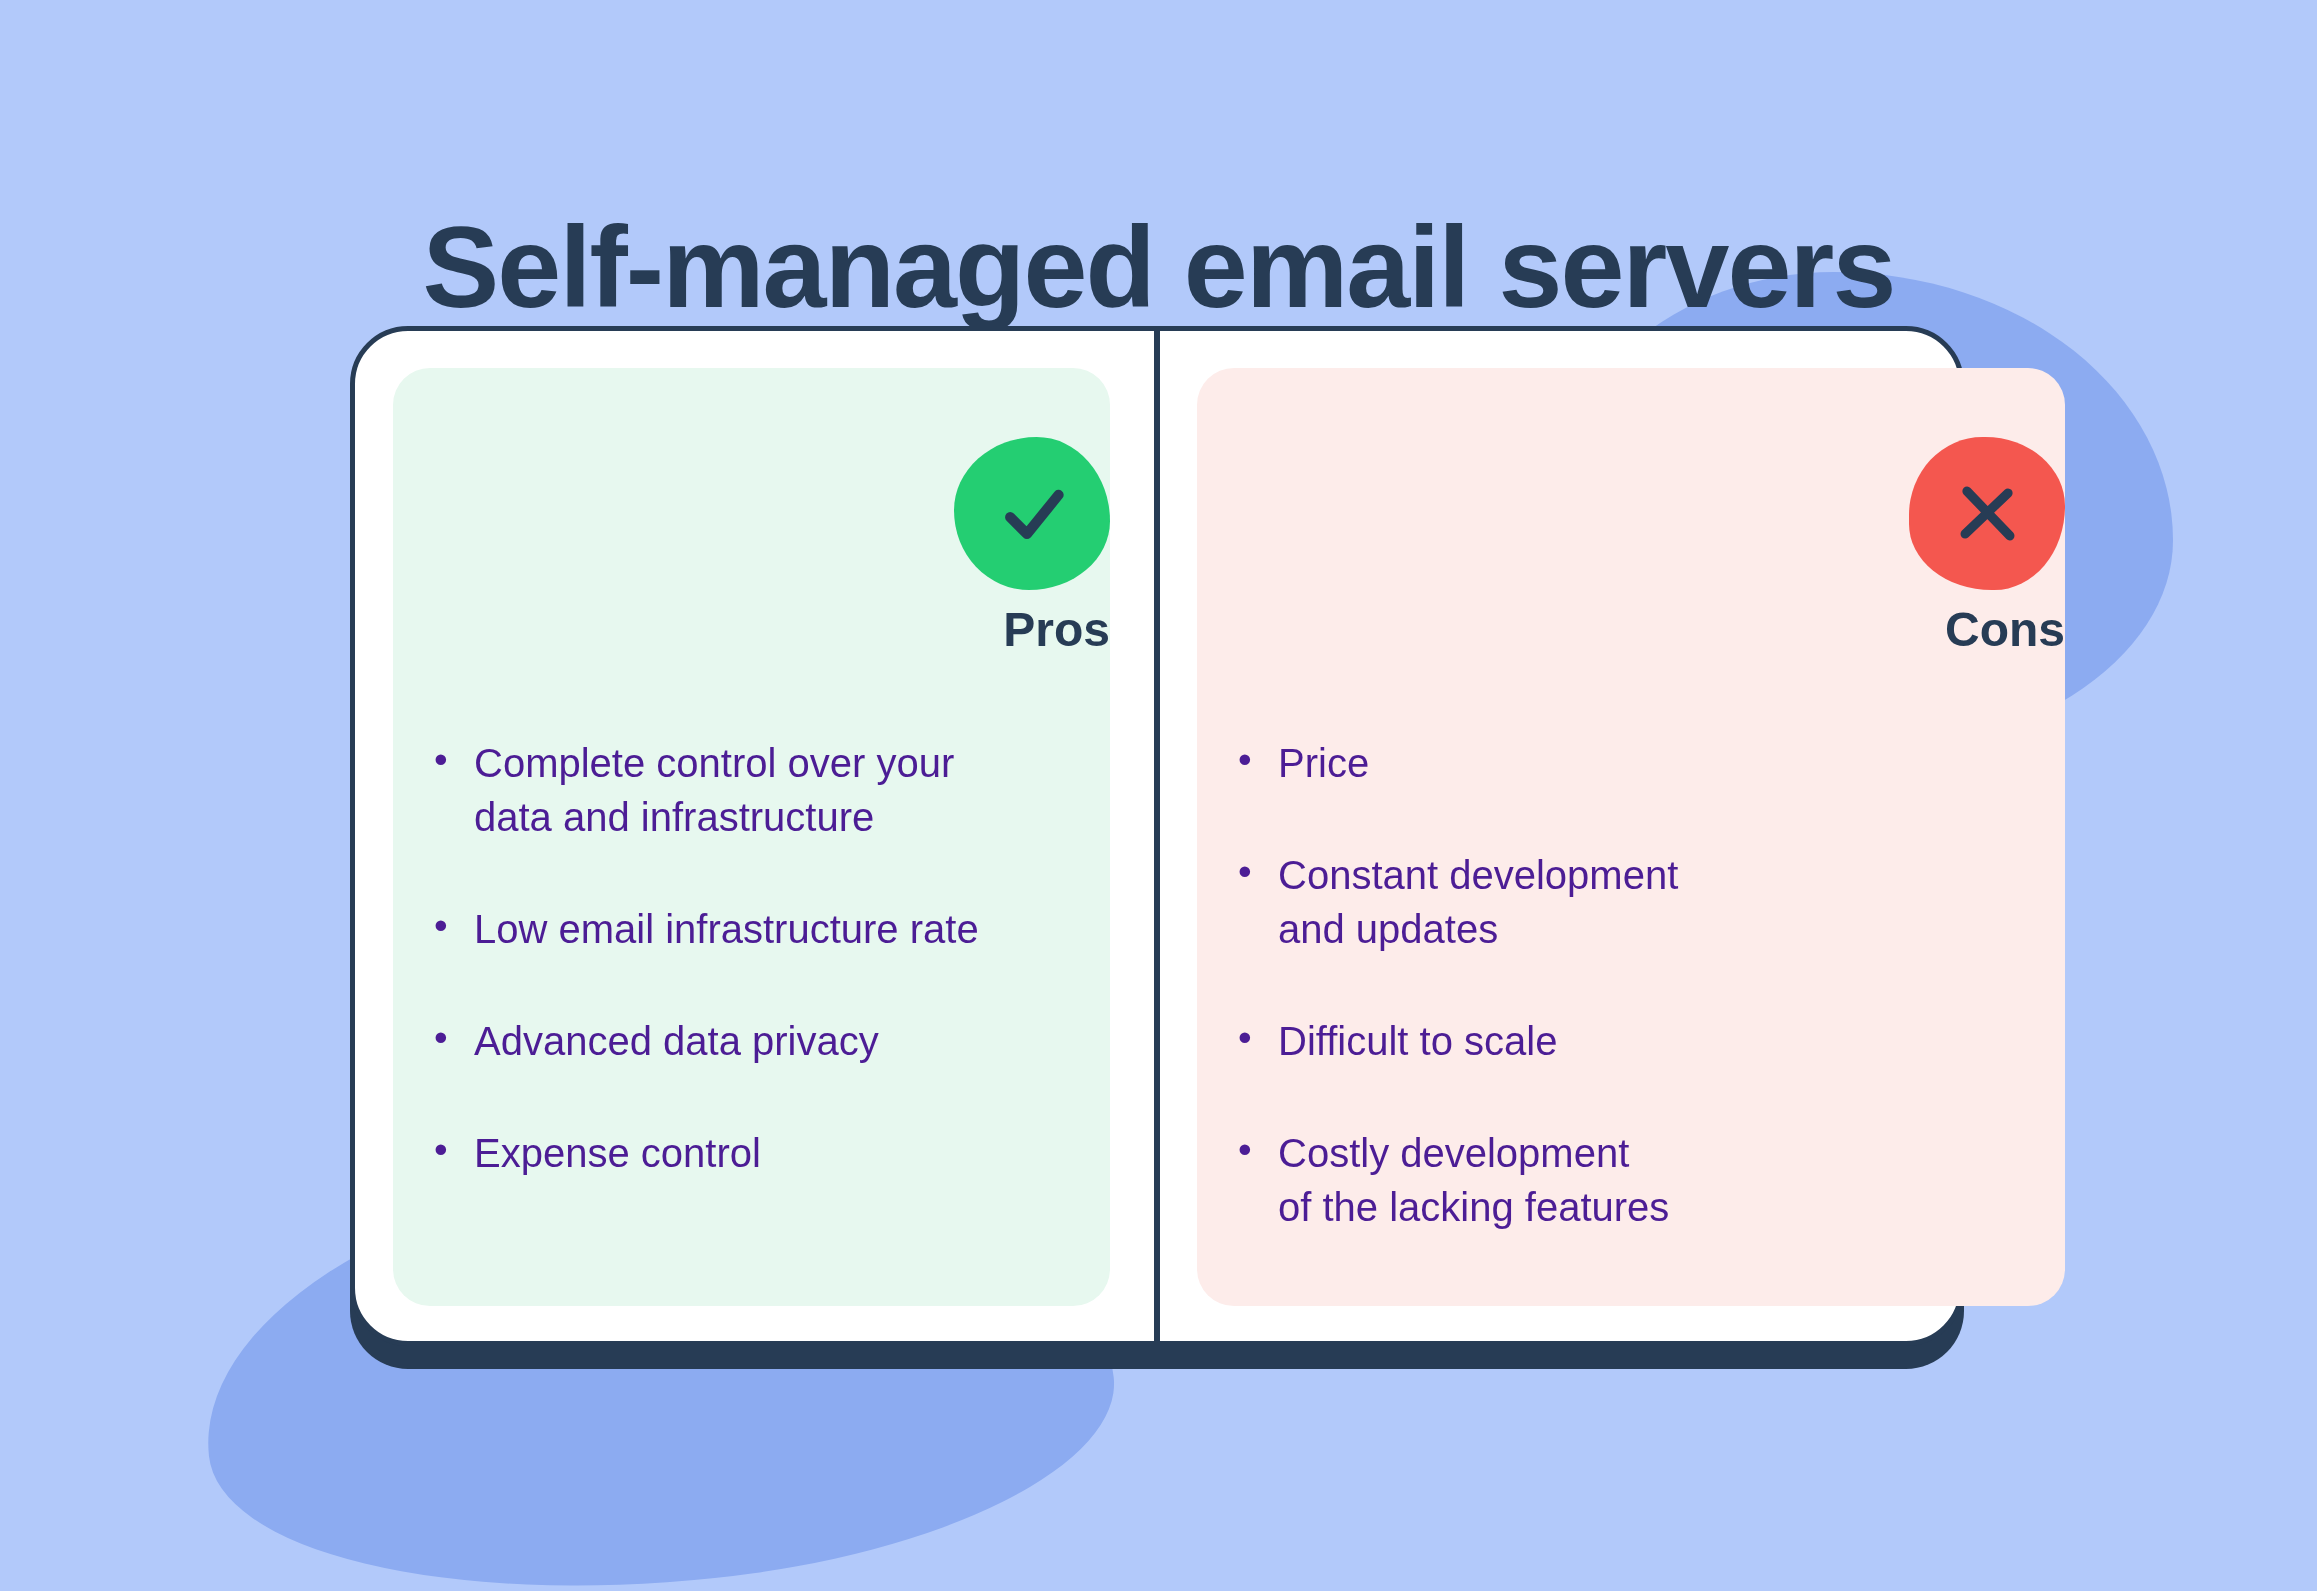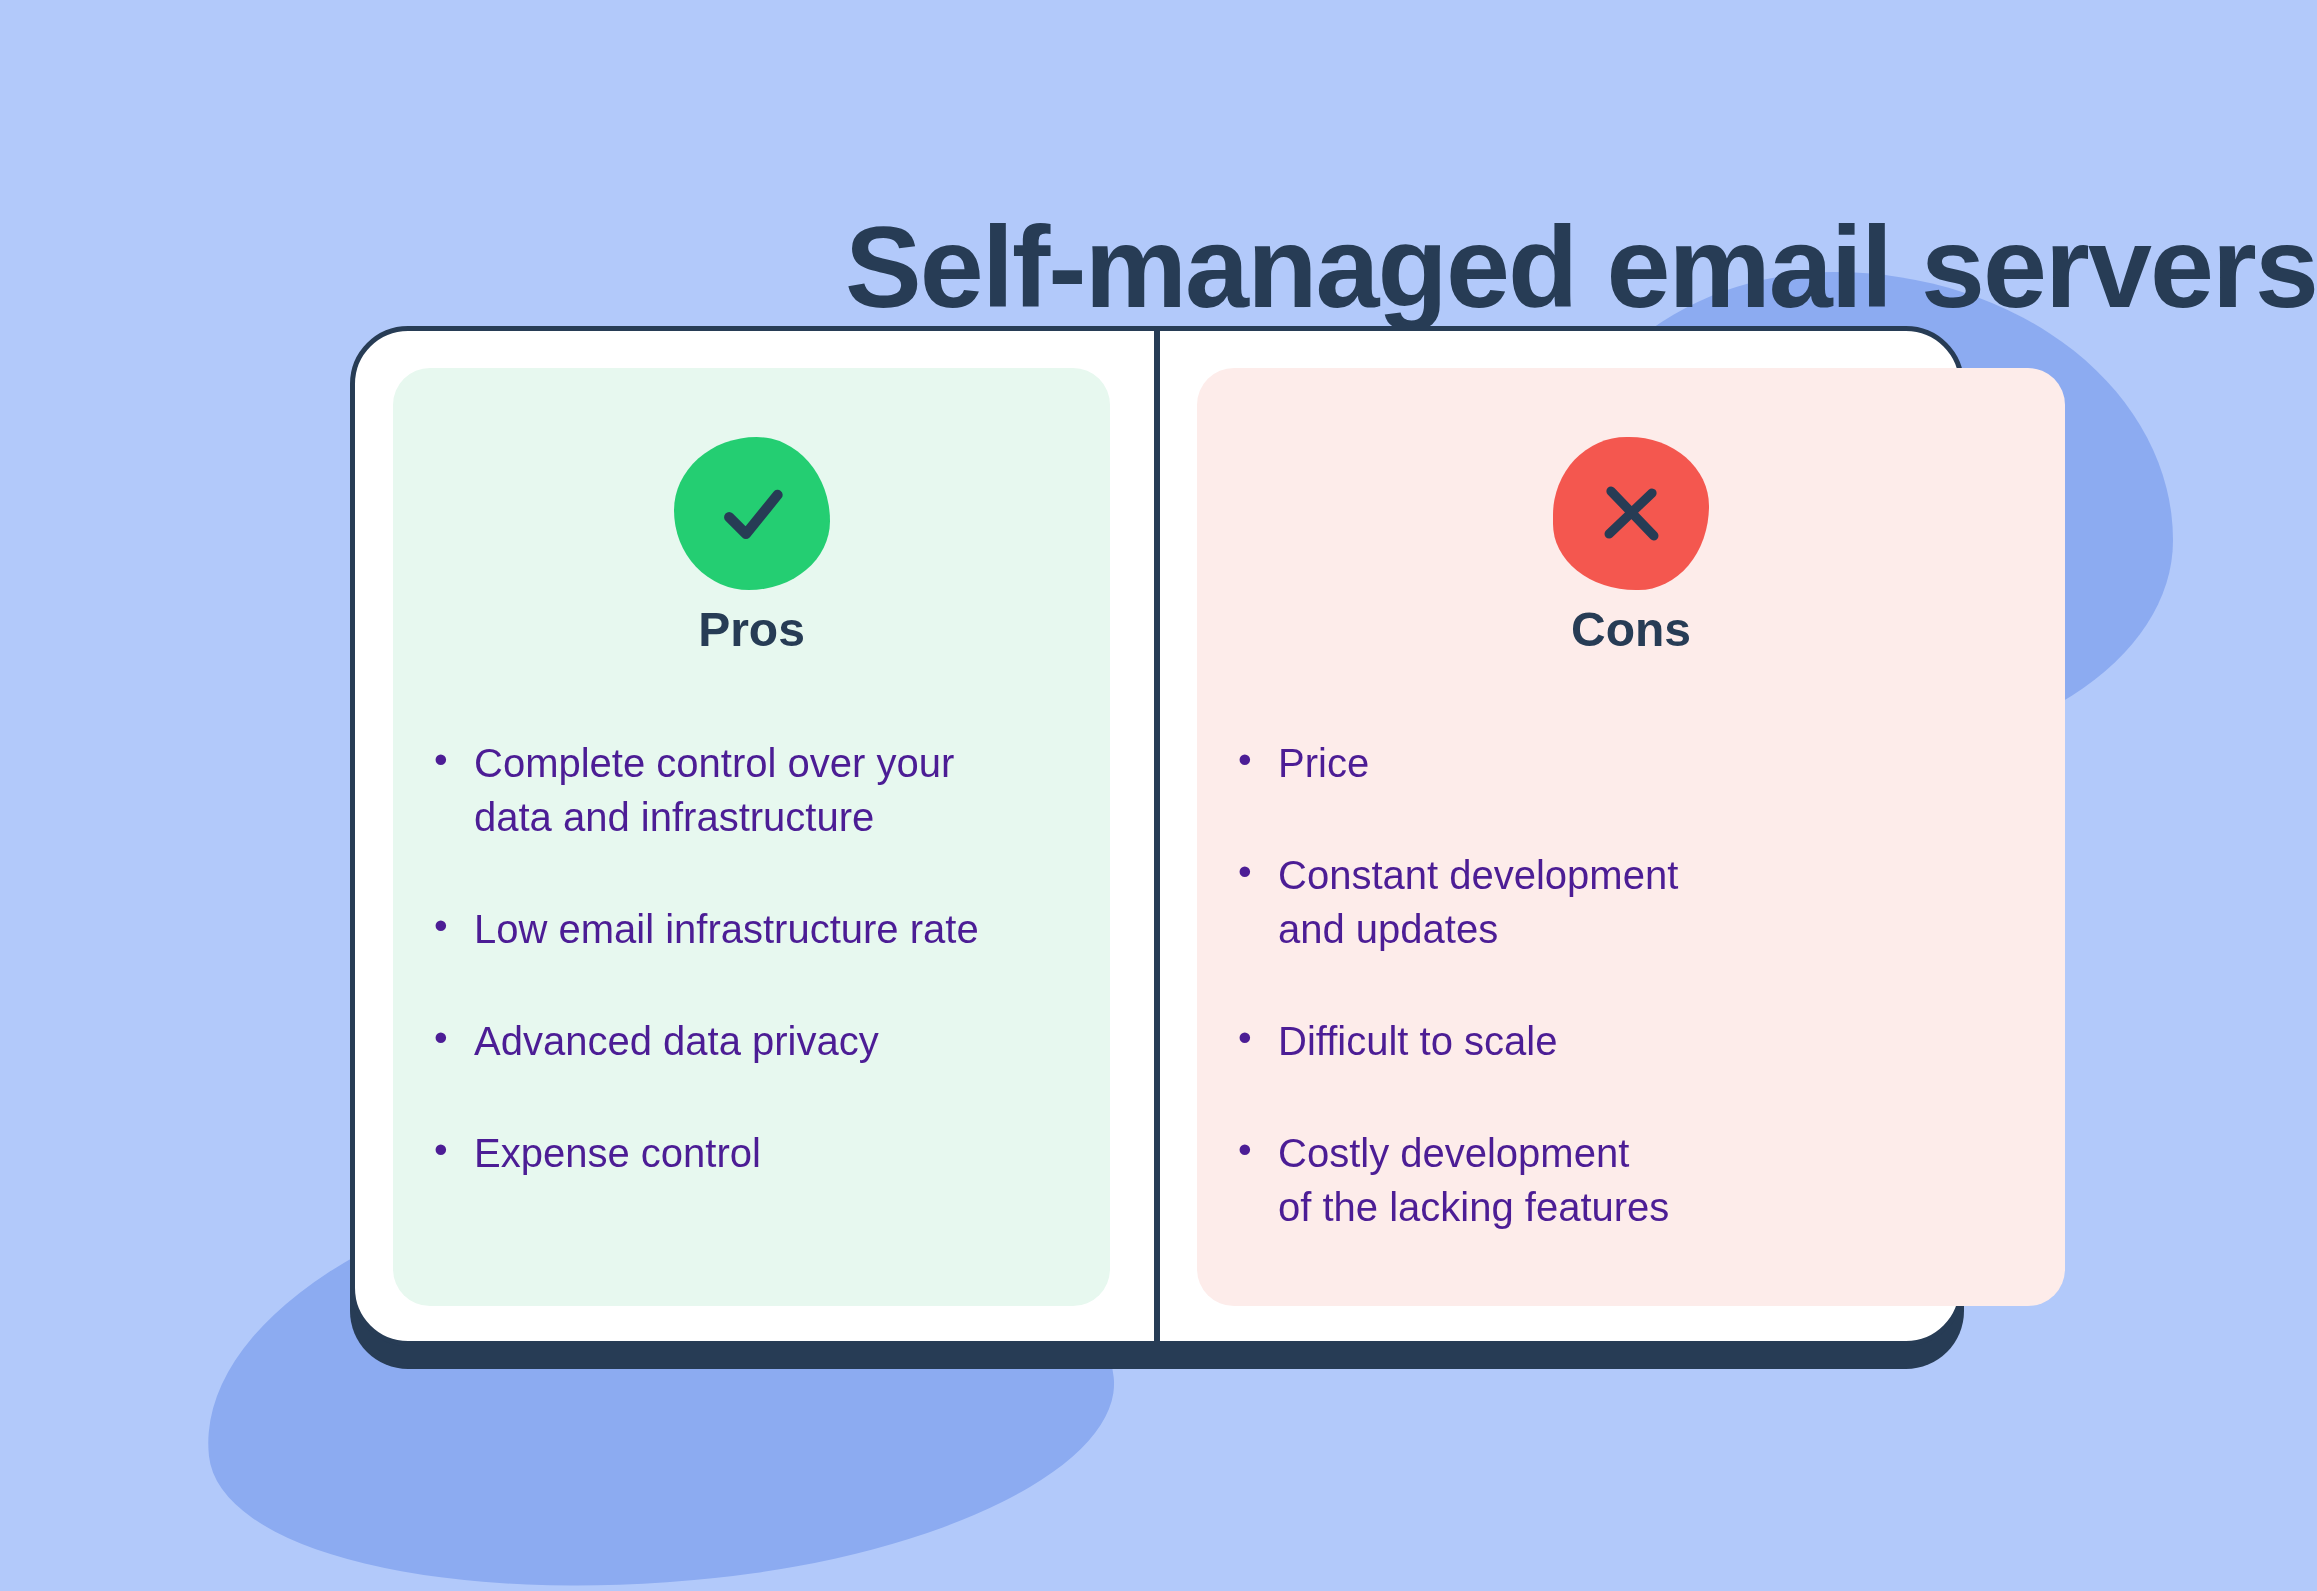--- a/index.html
+++ b/index.html
@@ -22,21 +22,21 @@
     transform:rotate(-6deg);
   }
   .blob-right{
     left:1545px;top:272px;
     width:628px;height:488px;
     border-radius:46% 54% 55% 45% / 52% 55% 45% 48%;
   }
   .page-title{
     position:absolute;
     left:0;top:124px;width:100%;
-    text-align:right;
+    text-align:center;
     font-size:115px;
     font-weight:bold;
     letter-spacing:-1.9px;
     color:#273c55;
   }
   .card{
     position:absolute;
     left:350px;top:326px;
     width:1614px;height:1020px;
     box-sizing:border-box;
@@ -52,21 +52,21 @@
     width:5.8px;
     background:#273c55;
   }
   .panel{
     position:absolute;
     top:37px;
     height:938px;
     border-radius:37px;
     display:flex;
     flex-direction:column;
-    align-items:center;
+    align-items:flex-end;
     box-sizing:border-box;
   }
   .panel-pros{
     left:38px;width:717px;
     background:#e7f8ef;
   }
   .panel-cons{
     left:842px;width:868px;
     background:#fdecea;
   }

